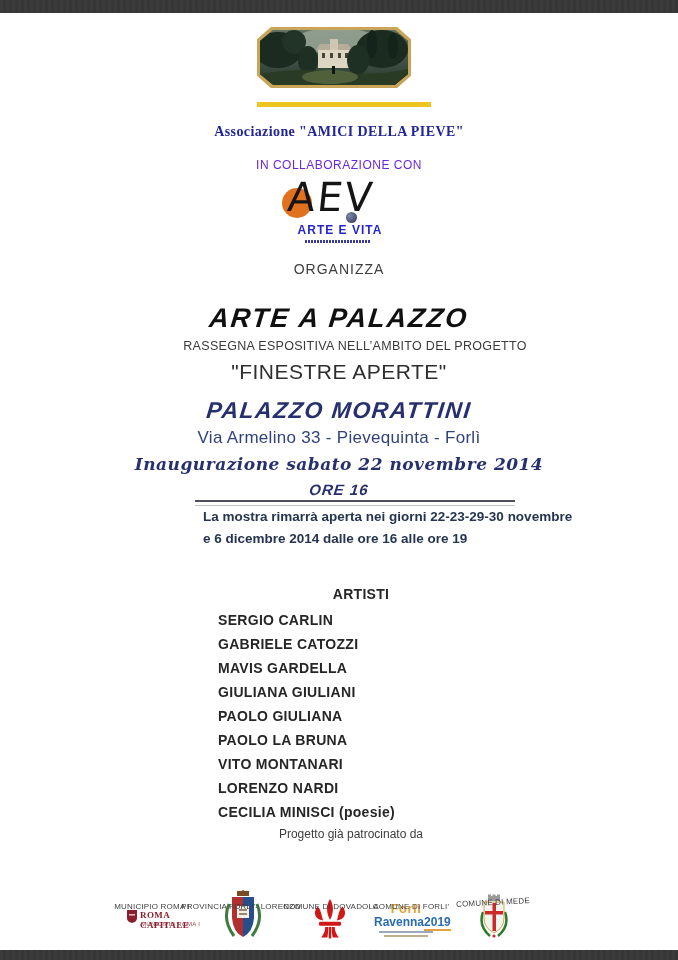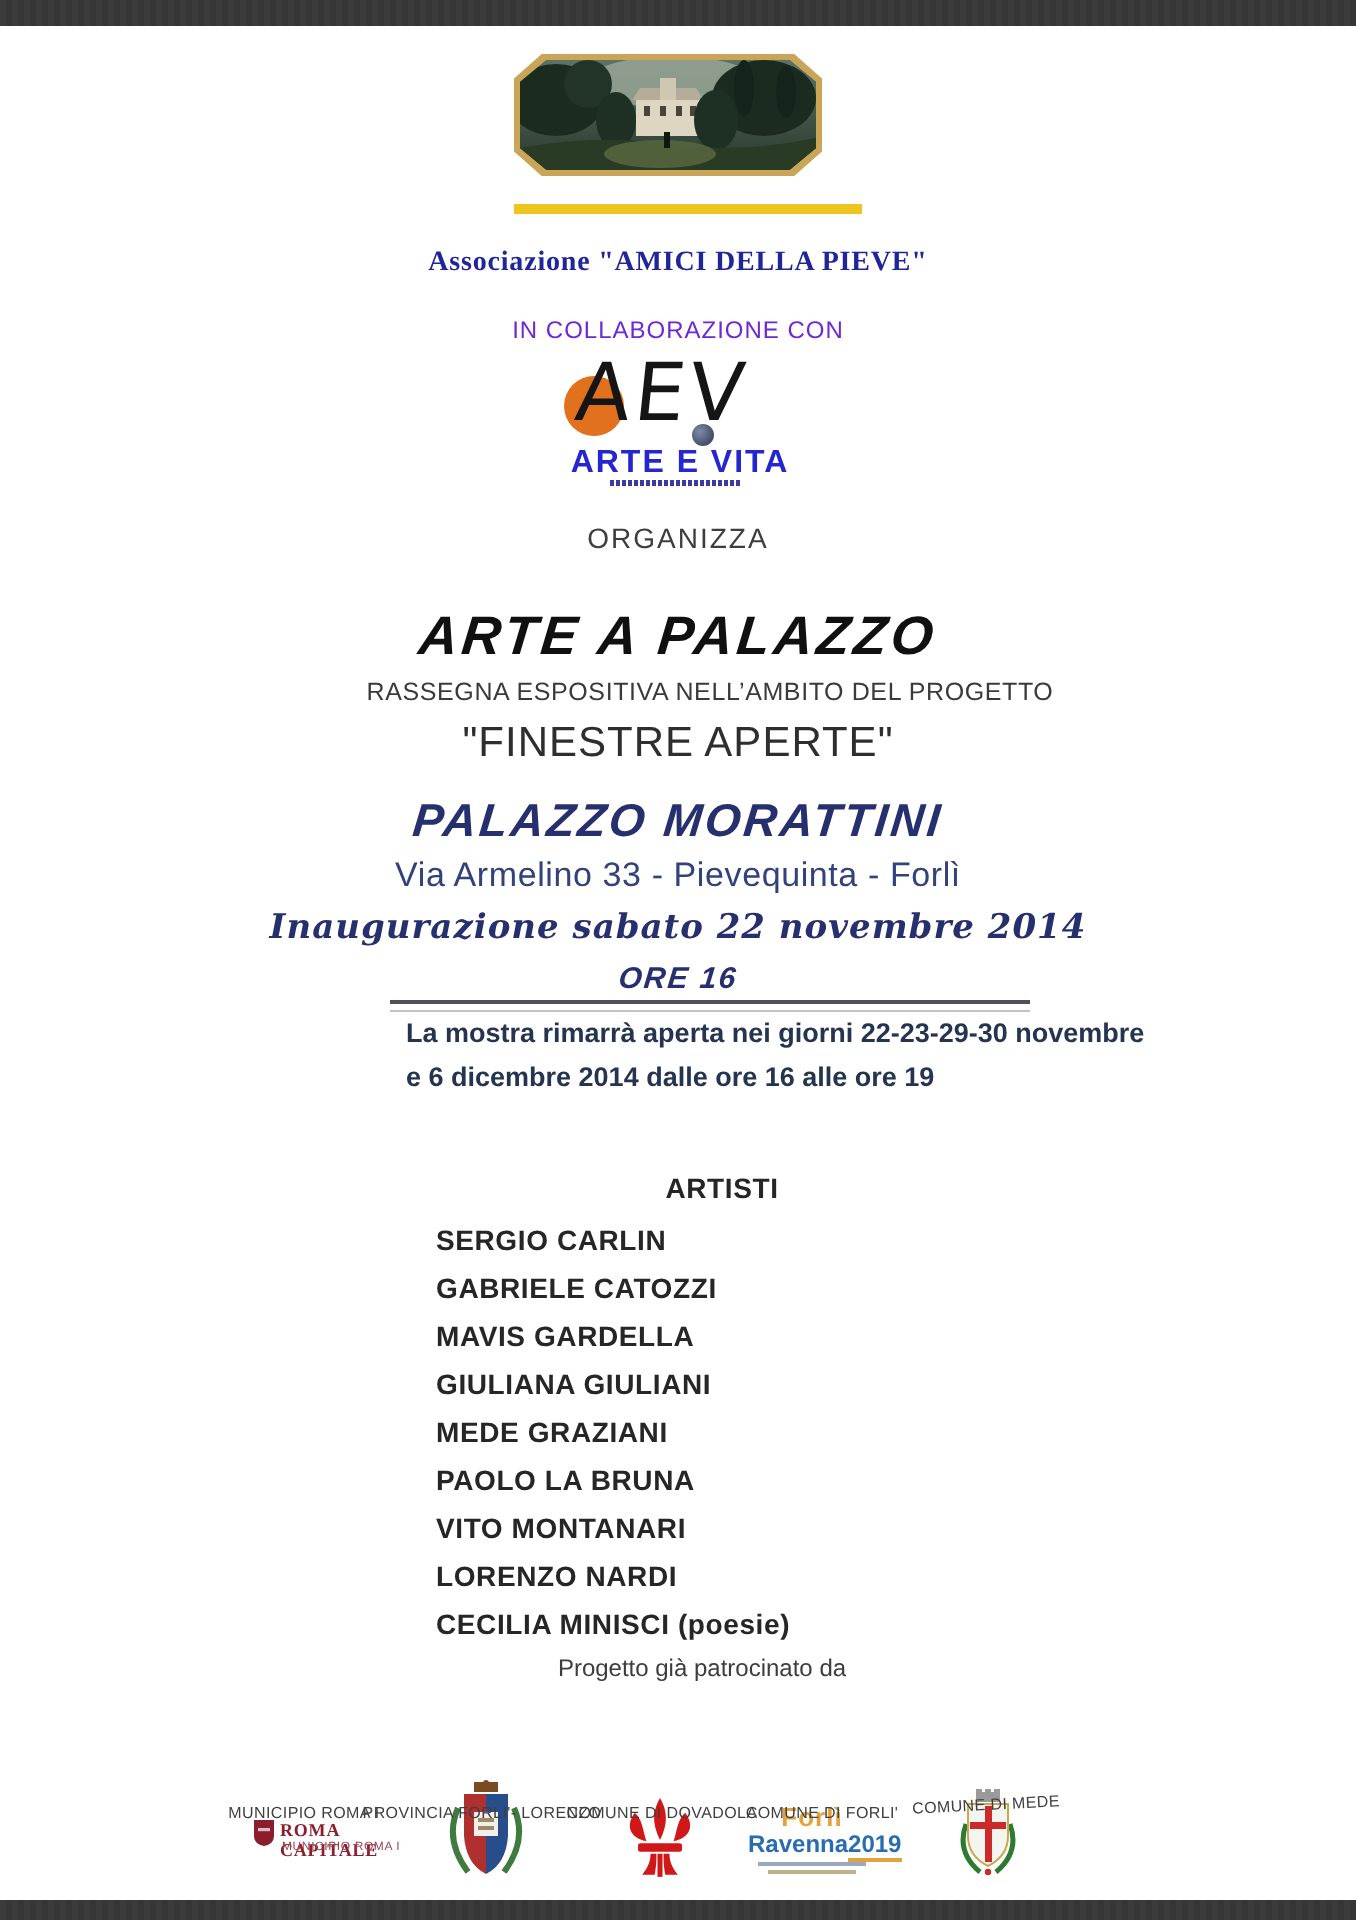--- a/index.html
+++ b/index.html
@@ -30,21 +30,21 @@
   
   .aev{position:absolute;left:270px;top:180px;width:140px;height:66px;}
   .aev-circle{position:absolute;left:12px;top:8px;width:30px;height:30px;border-radius:50%;
               background:#e2711d;}
   .aev-letters{position:absolute;left:18px;top:-6px;width:110px;
                font-size:40px;font-weight:400;color:#151515;letter-spacing:2px;
                transform:skewX(-6deg);font-family:"DejaVu Sans", sans-serif;}
   .aev-globe{position:absolute;left:76px;top:32px;width:11px;height:11px;border-radius:50%;
              background:radial-gradient(circle at 35% 35%, #7d8aa8, #2c3450);}
   .aev-name{position:absolute;left:0;top:43px;width:140px;text-align:center;
-            font-size:16px;font-weight:bold;color:#2626cf;letter-spacing:1px;}
+            font-size:12px;font-weight:bold;color:#2626cf;letter-spacing:1px;}
   .aev-tagline{position:absolute;left:35px;top:60px;width:66px;height:3px;
                background:repeating-linear-gradient(90deg,#3a3aa0 0 2px,#ffffff 2px 3px);}
 
   .organizza{position:absolute;left:0;top:261px;width:678px;text-align:center;
              font-size:14px;color:#3d3d3d;letter-spacing:1px;}
 
   .title{position:absolute;left:0;top:303px;width:678px;text-align:center;
          font-size:27px;font-weight:bold;font-style:italic;color:#101010;
          letter-spacing:2px;transform:skewX(-6deg);}
   .subtitle{position:absolute;left:16px;top:339px;width:678px;text-align:center;
@@ -168,21 +168,21 @@
 
   <div class="open1">La mostra rimarrà aperta nei giorni 22-23-29-30 novembre</div>
   <div class="open2">e 6 dicembre 2014 dalle ore 16 alle ore 19</div>
 
   <div class="artists-h">ARTISTI</div>
   <div class="artists">
     <div>SERGIO CARLIN</div>
     <div>GABRIELE CATOZZI</div>
     <div>MAVIS GARDELLA</div>
     <div>GIULIANA GIULIANI</div>
-    <div>MEDE GRAZIANI</div>
+    <div>PAOLO GIULIANA</div>
     <div>PAOLO LA BRUNA</div>
     <div>VITO MONTANARI</div>
     <div>LORENZO NARDI</div>
     <div>CECILIA MINISCI   (poesie)</div>
   </div>
 
   <div class="patron">Progetto già patrocinato da</div>
 
   <div class="spon roma">
     <svg width="12" height="15" viewBox="0 0 12 15">

